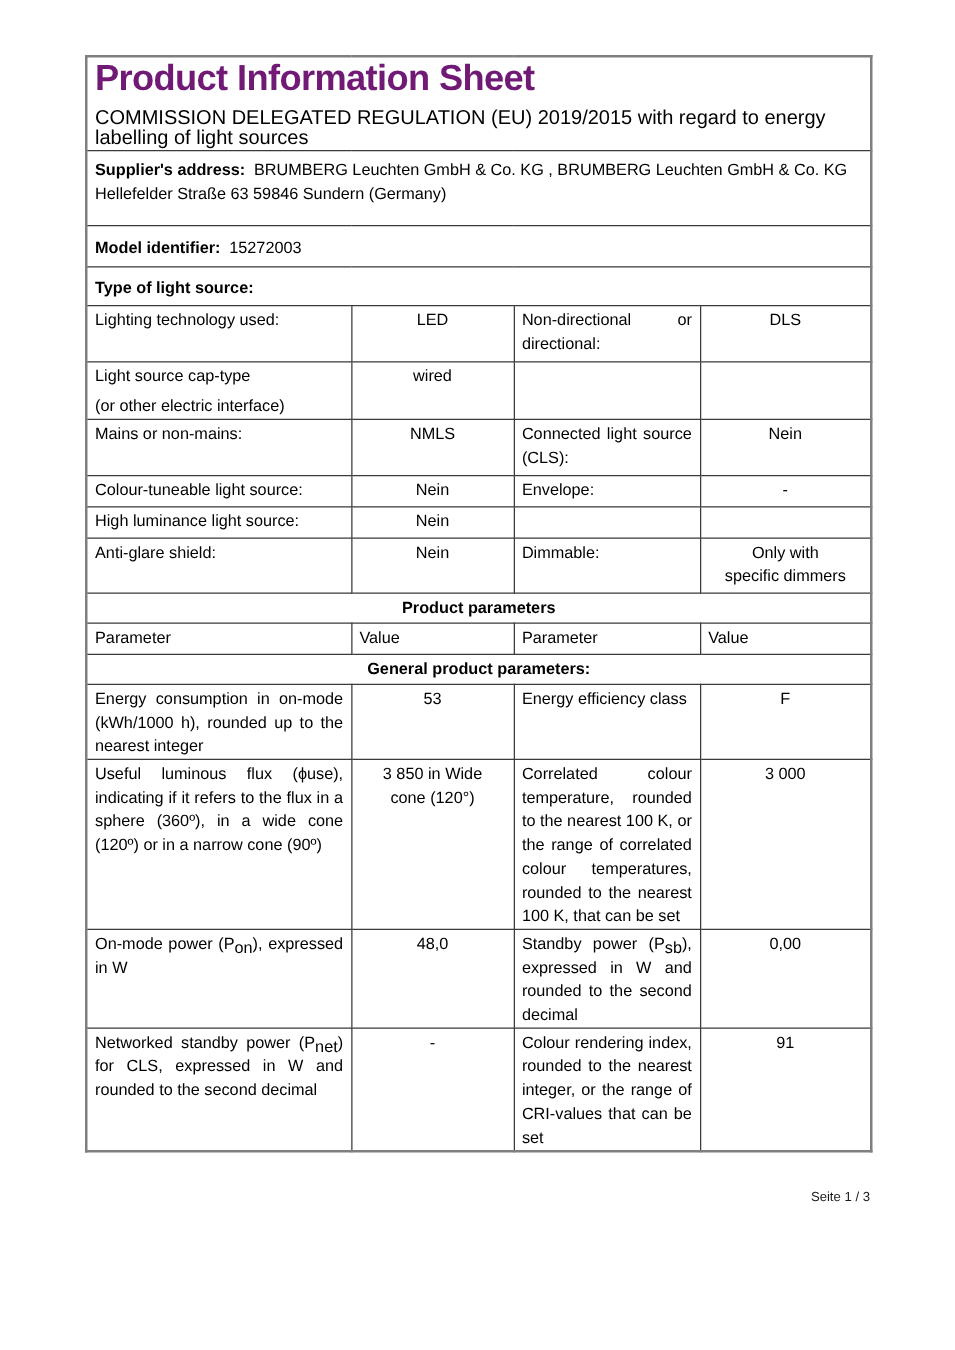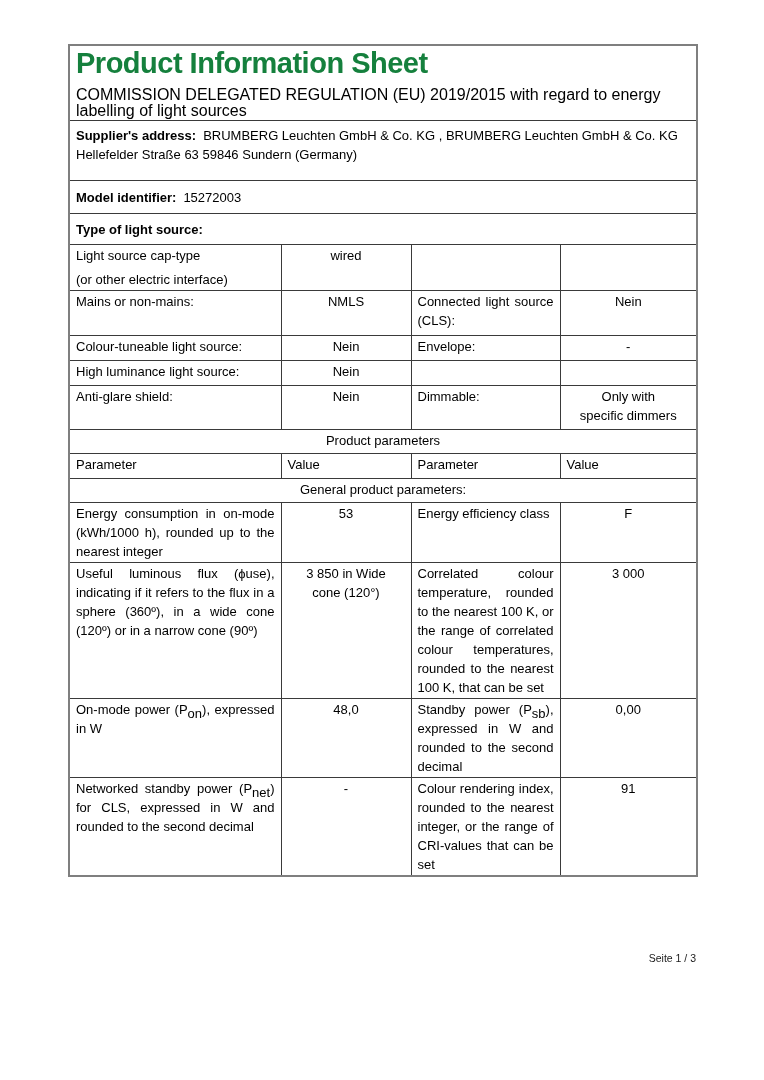--- a/index.html
+++ b/index.html
@@ -31,21 +31,21 @@
   tr.r-type td{height:26px}
   .b{font-weight:bold}
   .info-val{margin-left:7px}
 
   td.lbl{text-align:justify;}
   td.val{text-align:center;}
   tr.h42 td{height:42px}
   tr.h41 td{height:41px}
   tr.h22 td{height:22px}
   tr.h21 td{height:21px}
-  td.sec{font-weight:normal;text-align:center;height:21px}
+  td.sec{font-weight:bold;text-align:center;height:21px}
   tr.col-head td{height:22px}
   .gap2{margin-top:5px}
   sub{font-size:13px;line-height:0;}
 
   .footer{
     position:absolute;left:68px;top:952px;width:628px;
     text-align:right;font-size:10.5px;color:#1a1a1a;
   }
 </style>
 </head>
@@ -55,41 +55,47 @@
   <colgroup>
       <col class="c1">
       <col class="c2">
       <col class="c3">
       <col class="c4">
     </colgroup>
 
   <tbody>
       <tr>
     <td colspan="4" class="title-cell">
-      <h1 class="doc-title" style="color: #15803d;">Product Information Sheet</h1>
+      <h1 class="doc-title" style="color: #701a75;">Product Information Sheet</h1>
       <div class="reg">COMMISSION DELEGATED REGULATION (EU) 2019/2015 with regard to energy labelling of light sources</div>
     </td>
   </tr>
 
   <tr class="info-row r-addr">
     <td colspan="4">
       <span class="b">Supplier's address:</span><span class="info-val">BRUMBERG Leuchten GmbH &amp; Co. KG , BRUMBERG Leuchten GmbH &amp; Co. KG Hellefelder Straße 63 59846 Sundern (Germany)</span>
     </td>
   </tr>
   <tr class="info-row r-model">
     <td colspan="4">
       <span class="b">Model identifier:</span><span class="info-val">15272003</span>
     </td>
   </tr>
   <tr class="info-row r-type">
     <td colspan="4">
       <span class="b">Type of light source:</span>
     </td>
   </tr>
 
+  <tr class="h42">
+    <td class="lbl">Lighting technology used:</td>
+    <td class="val">LED</td>
+    <td class="lbl">Non-directional or directional:</td>
+    <td class="val">DLS</td>
+  </tr>
   <tr class="h42">
     <td class="lbl">
       <div>Light source cap-type</div>
       <div class="gap2">(or other electric interface)</div>
     </td>
     <td class="val">wired</td>
     <td class="lbl"></td>
     <td class="val"></td>
   </tr>
   <tr class="h42">

